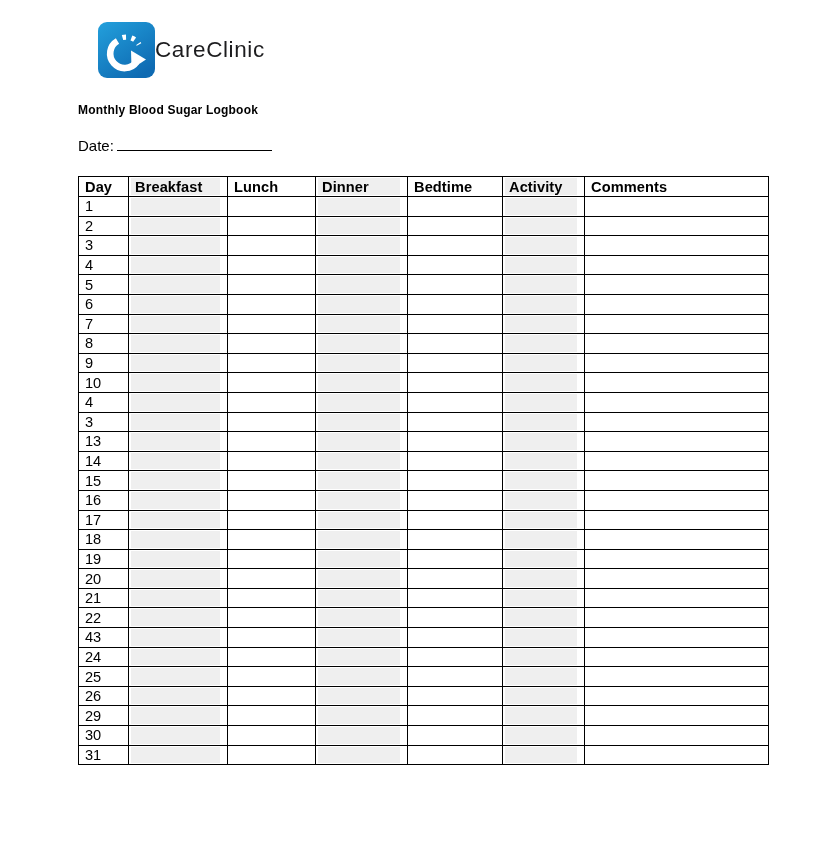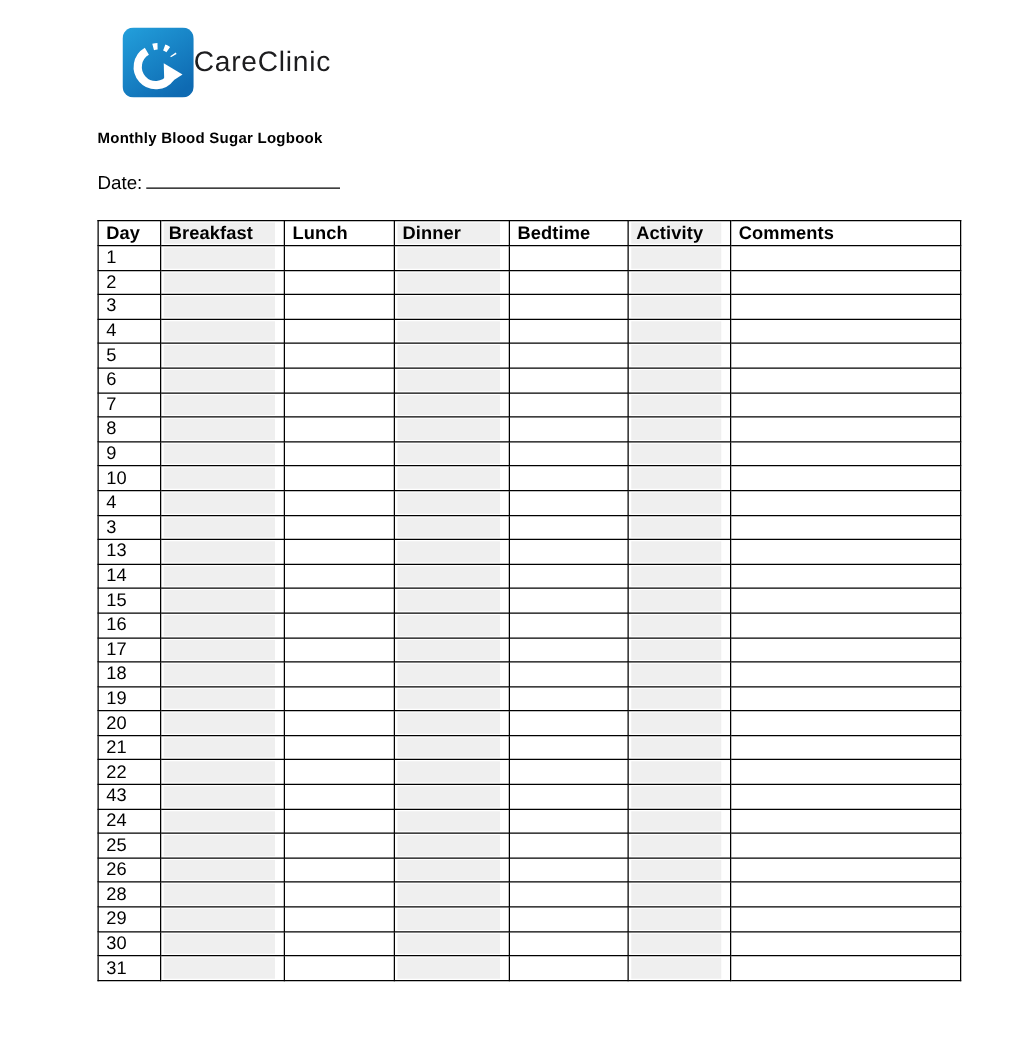--- a/index.html
+++ b/index.html
@@ -384,29 +384,20 @@
         <tr>
           <td>26</td>
           <td class="shaded"></td>
           <td></td>
           <td class="shaded"></td>
           <td></td>
           <td class="shaded"></td>
           <td></td>
         </tr>
         <tr>
-          <td>28</td>
-          <td class="shaded"></td>
-          <td></td>
-          <td class="shaded"></td>
-          <td></td>
-          <td class="shaded"></td>
-          <td></td>
-        </tr>
-        <tr>
           <td>29</td>
           <td class="shaded"></td>
           <td></td>
           <td class="shaded"></td>
           <td></td>
           <td class="shaded"></td>
           <td></td>
         </tr>
         <tr>
           <td>30</td>

